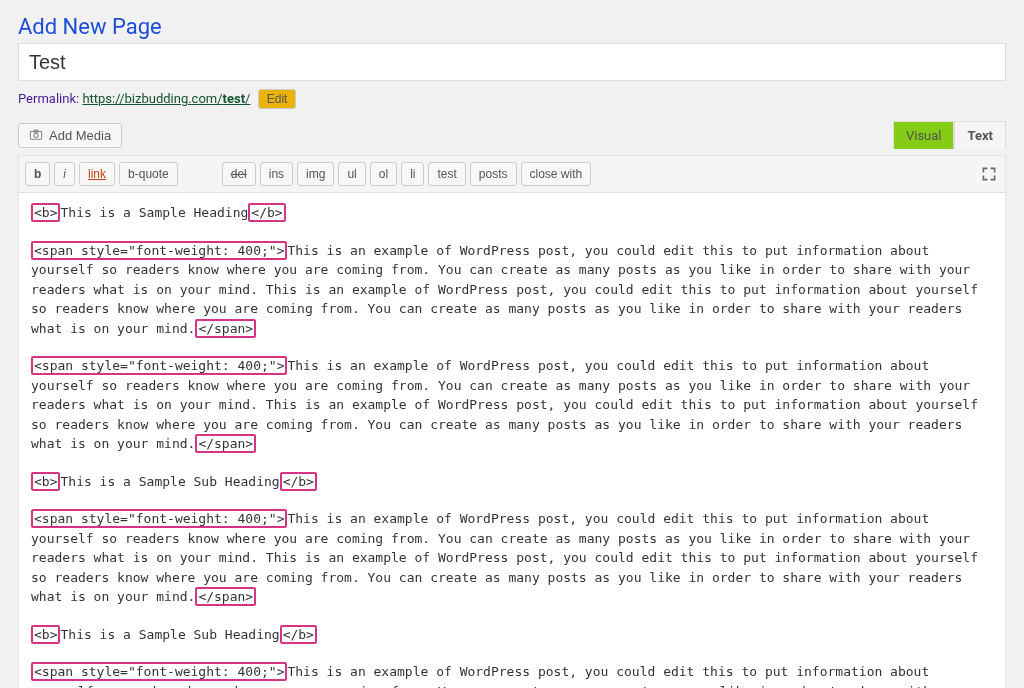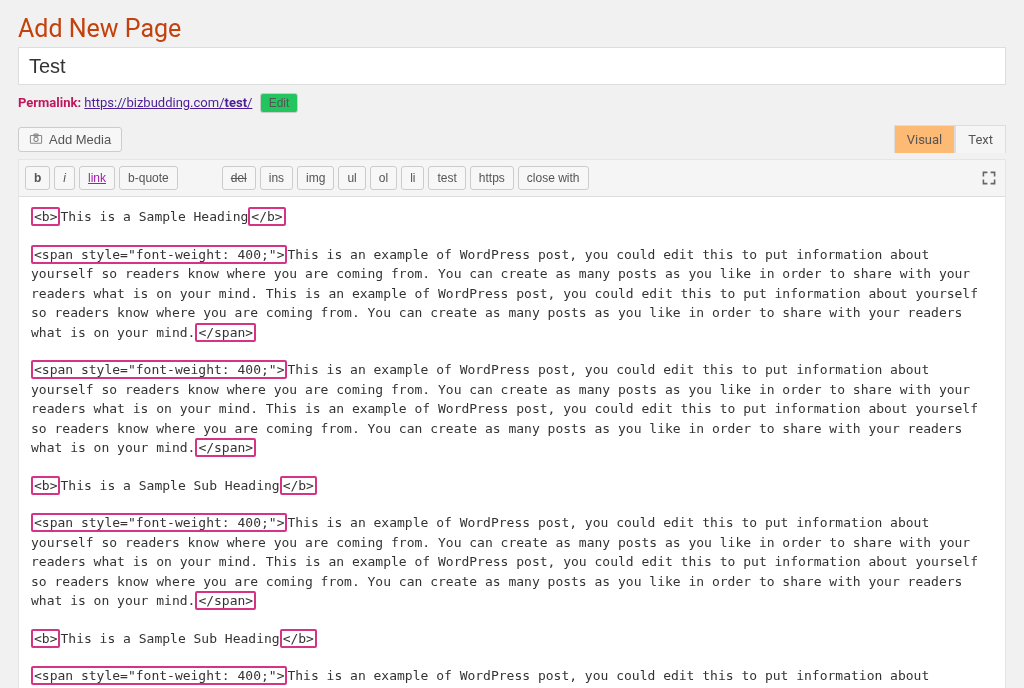--- a/index.html
+++ b/index.html
@@ -1,56 +1,56 @@
 <!DOCTYPE html>
 <html><head>
 <meta charset="utf-8">
 <style>
   * { box-sizing: border-box; margin: 0; padding: 0; }
   html, body { font-family: -apple-system, BlinkMacSystemFont, "Segoe UI", Roboto, sans-serif; background: #f1f1f1; color: #444; }
   .wrap { width: 1024px; min-height: 688px; background: #f1f1f1; position: relative; }
-  .page-title { font-size: 25px; font-weight: 400; padding: 14px 0 4px 18px; color: #c2410c; }
+  .page-title { font-size: 22px; font-weight: 400; padding: 14px 0 4px 18px; color: #1d4ed8; }
   .title-input-wrap { padding: 0 18px 8px 18px; }
   .title-input {
     width: 100%; height: 38px; padding: 3px 10px; font-size: 20px; line-height: 1.3;
     border: 1px solid #ddd; background: #fff; outline: none; color: #333;
   }
   .permalink-row { padding: 0 0 12px 18px; font-size: 13px; color: #666; }
-  .permalink-row b { color: #be185d; font-weight: 700; }
-  .permalink-row a { color: #4c1d95; text-decoration: underline; }
+  .permalink-row b { color: #4c1d95; font-weight: 400; }
+  .permalink-row a { color: #14532d; text-decoration: underline; }
   .permalink-row a strong { font-weight: 700; }
   .btn-edit {
-    border: 1px solid #ccc; background: #22c55e; padding: 2px 8px; font-size: 12px;
+    border: 1px solid #ccc; background: #eab308; padding: 2px 8px; font-size: 12px;
     border-radius: 3px; margin-left: 4px; cursor: pointer; color: #555;
   }
   .media-row { display: flex; align-items: center; padding: 0 18px; margin-bottom: 6px; }
   .btn-media {
     border: 1px solid #ccc; background: #f7f7f7; padding: 4px 10px; font-size: 13px;
     border-radius: 3px; cursor: pointer; color: #555; display: inline-flex; align-items: center; gap: 6px;
   }
   .media-icon { display: inline-block; width: 14px; height: 14px; }
   .editor-tabs { margin-left: auto; display: flex; }
   .tab {
-    border: 1px solid #ddd; border-bottom: none; background: #fdba74; padding: 6px 12px;
+    border: 1px solid #ddd; border-bottom: none; background: #84cc16; padding: 6px 12px;
     font-size: 13px; cursor: pointer; color: #555;
   }
-  .tab.active { background: #f5f5f5; color: #555; font-weight: 400; }
+  .tab.active { background: #f5f5f5; color: #555; font-weight: 700; }
   .editor-shell {
     margin: 0 18px; border: 1px solid #e5e5e5; background: #fff;
   }
   .qt-toolbar {
     background: #f5f5f5; border-bottom: 1px solid #ddd; padding: 6px; display: flex; gap: 4px; align-items: center;
   }
   .qt-btn {
     border: 1px solid #ccc; background: #f7f7f7; padding: 2px 8px; font-size: 12px;
     line-height: 18px; border-radius: 3px; cursor: pointer; color: #555;
     font-family: -apple-system, sans-serif;
   }
   .qt-btn.italic { font-style: italic; }
-  .qt-btn.link { text-decoration: underline; color: #a21caf; }
+  .qt-btn.link { text-decoration: underline; color: #c2410c; }
   .qt-btn.strike { text-decoration: line-through; margin-left: 40px; }
   .fs-btn {
     margin-left: auto; width: 20px; height: 20px; cursor: pointer; color: #666;
     display: flex; align-items: center; justify-content: center;
   }
   .content-area {
     font-family: Consolas, Monaco, monospace; font-size: 13px; line-height: 1.5;
     padding: 10px 12px 40px 12px; background: #fff; color: #333;
     white-space: pre-wrap; word-wrap: break-word; min-height: 470px; position: relative;
   }
@@ -98,21 +98,21 @@
         <button class="qt-btn italic">i</button>
         <button class="qt-btn link">link</button>
         <button class="qt-btn">b-quote</button>
         <button class="qt-btn strike">del</button>
         <button class="qt-btn">ins</button>
         <button class="qt-btn">img</button>
         <button class="qt-btn">ul</button>
         <button class="qt-btn">ol</button>
         <button class="qt-btn">li</button>
         <button class="qt-btn">test</button>
-        <button class="qt-btn">https</button>
+        <button class="qt-btn">posts</button>
         <button class="qt-btn">close with</button>
         <div class="fs-btn">
         <svg viewBox="0 0 20 20" width="16" height="16" fill="none" stroke="#666" stroke-width="2">
           <path d="M3 8V3h5M17 8V3h-5M3 12v5h5M17 12v5h-5"></path>
         </svg>
       </div>
     </div>
 
     <div class="content-area"><div class="para"><span class="hl">&lt;b&gt;</span><span>This is a Sample Heading</span><span class="hl">&lt;/b&gt;</span></div><div class="para"><span class="hl">&lt;span style="font-weight: 400;"&gt;</span><span>This is an example of WordPress post, you could edit this to put information about yourself so readers know where you are coming from. You can create as many posts as you like in order to share with your readers what is on your mind. This is an example of WordPress post, you could edit this to put information about yourself so readers know where you are coming from. You can create as many posts as you like in order to share with your readers what is on your mind.</span><span class="hl">&lt;/span&gt;</span></div><div class="para"><span class="hl">&lt;span style="font-weight: 400;"&gt;</span><span>This is an example of WordPress post, you could edit this to put information about yourself so readers know where you are coming from. You can create as many posts as you like in order to share with your readers what is on your mind. This is an example of WordPress post, you could edit this to put information about yourself so readers know where you are coming from. You can create as many posts as you like in order to share with your readers what is on your mind.</span><span class="hl">&lt;/span&gt;</span></div><div class="para"><span class="hl">&lt;b&gt;</span><span>This is a Sample Sub Heading</span><span class="hl">&lt;/b&gt;</span></div><div class="para"><span class="hl">&lt;span style="font-weight: 400;"&gt;</span><span>This is an example of WordPress post, you could edit this to put information about yourself so readers know where you are coming from. You can create as many posts as you like in order to share with your readers what is on your mind. This is an example of WordPress post, you could edit this to put information about yourself so readers know where you are coming from. You can create as many posts as you like in order to share with your readers what is on your mind.</span><span class="hl">&lt;/span&gt;</span></div><div class="para"><span class="hl">&lt;b&gt;</span><span>This is a Sample Sub Heading</span><span class="hl">&lt;/b&gt;</span></div><div class="para"><span class="hl">&lt;span style="font-weight: 400;"&gt;</span><span>This is an example of WordPress post, you could edit this to put information about yourself so readers know where you are coming from. You can create as many posts as you like in order to share with your readers what is on your mind. This is an example of WordPress post, you could edit this to put information about yourself so readers know where you are coming from. You can create as many posts as you like in order to share with your readers what is on your mind.</span></div>
       

